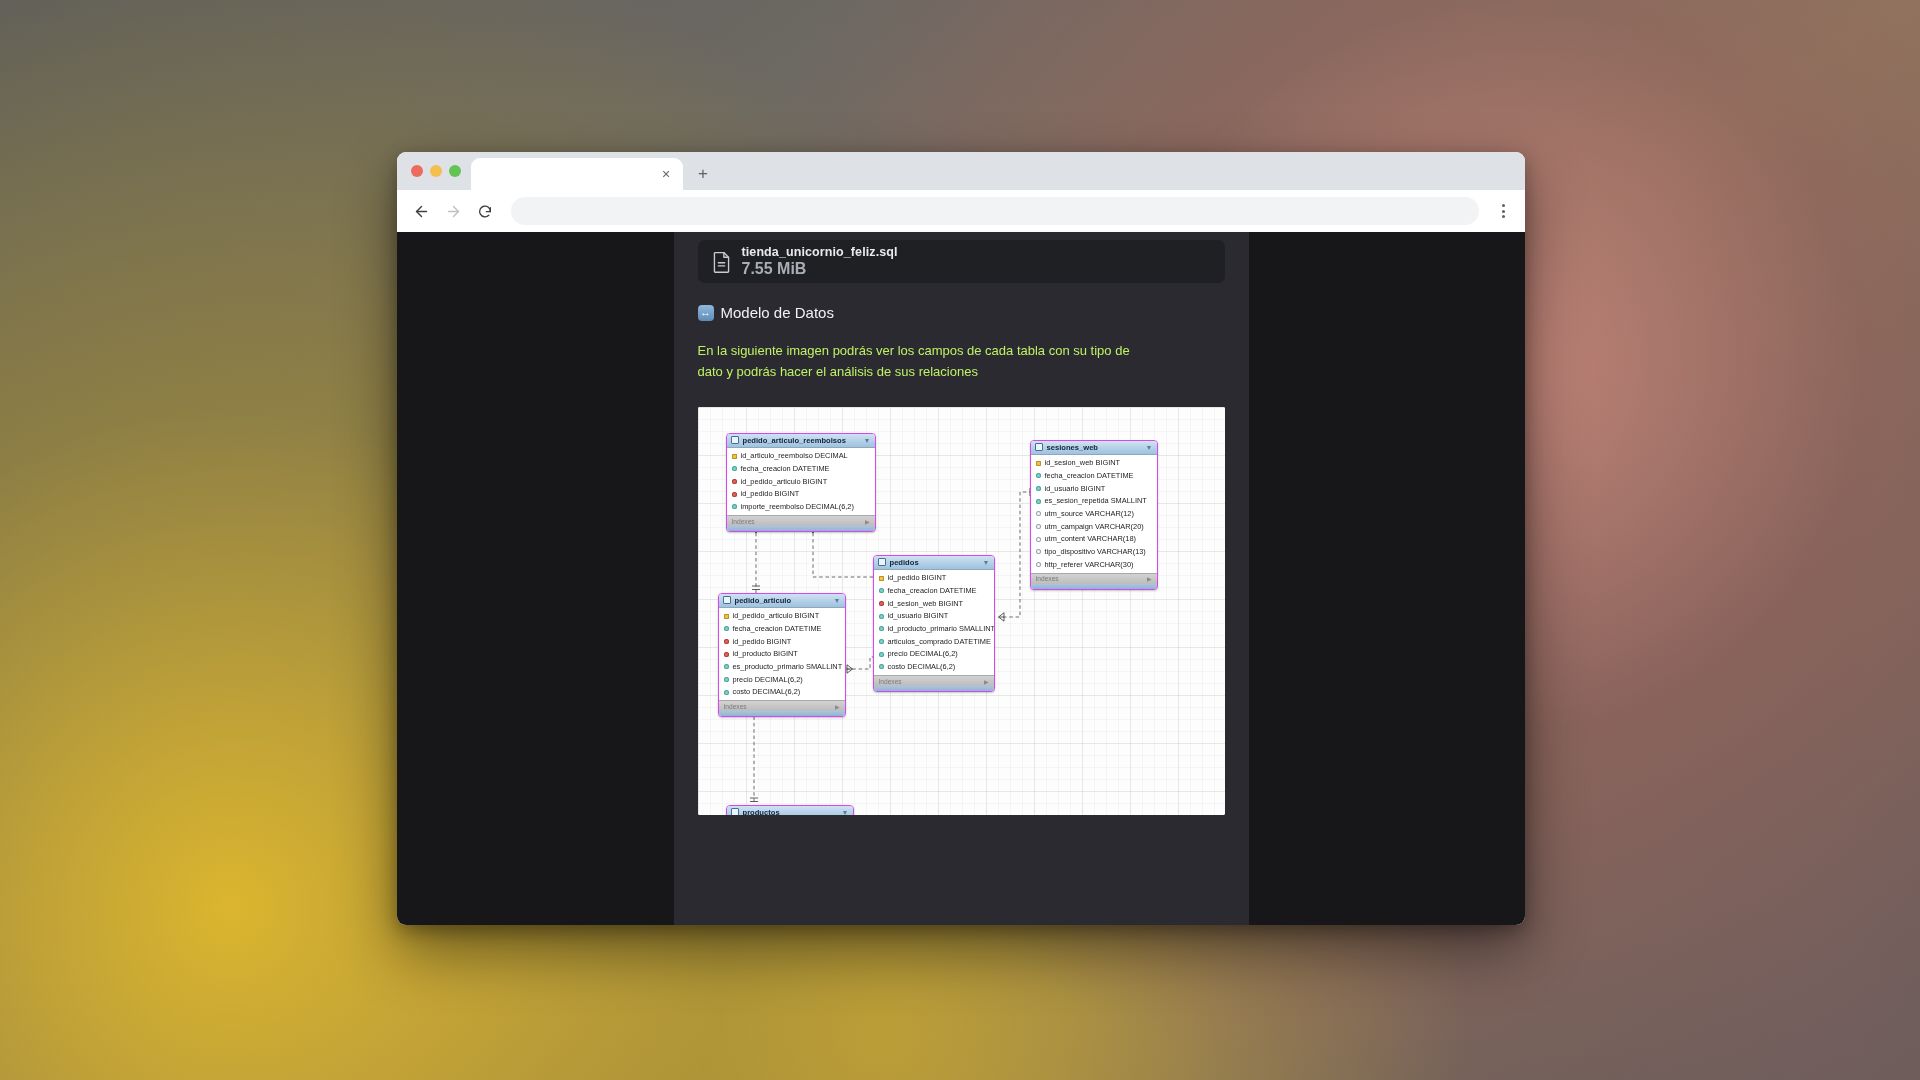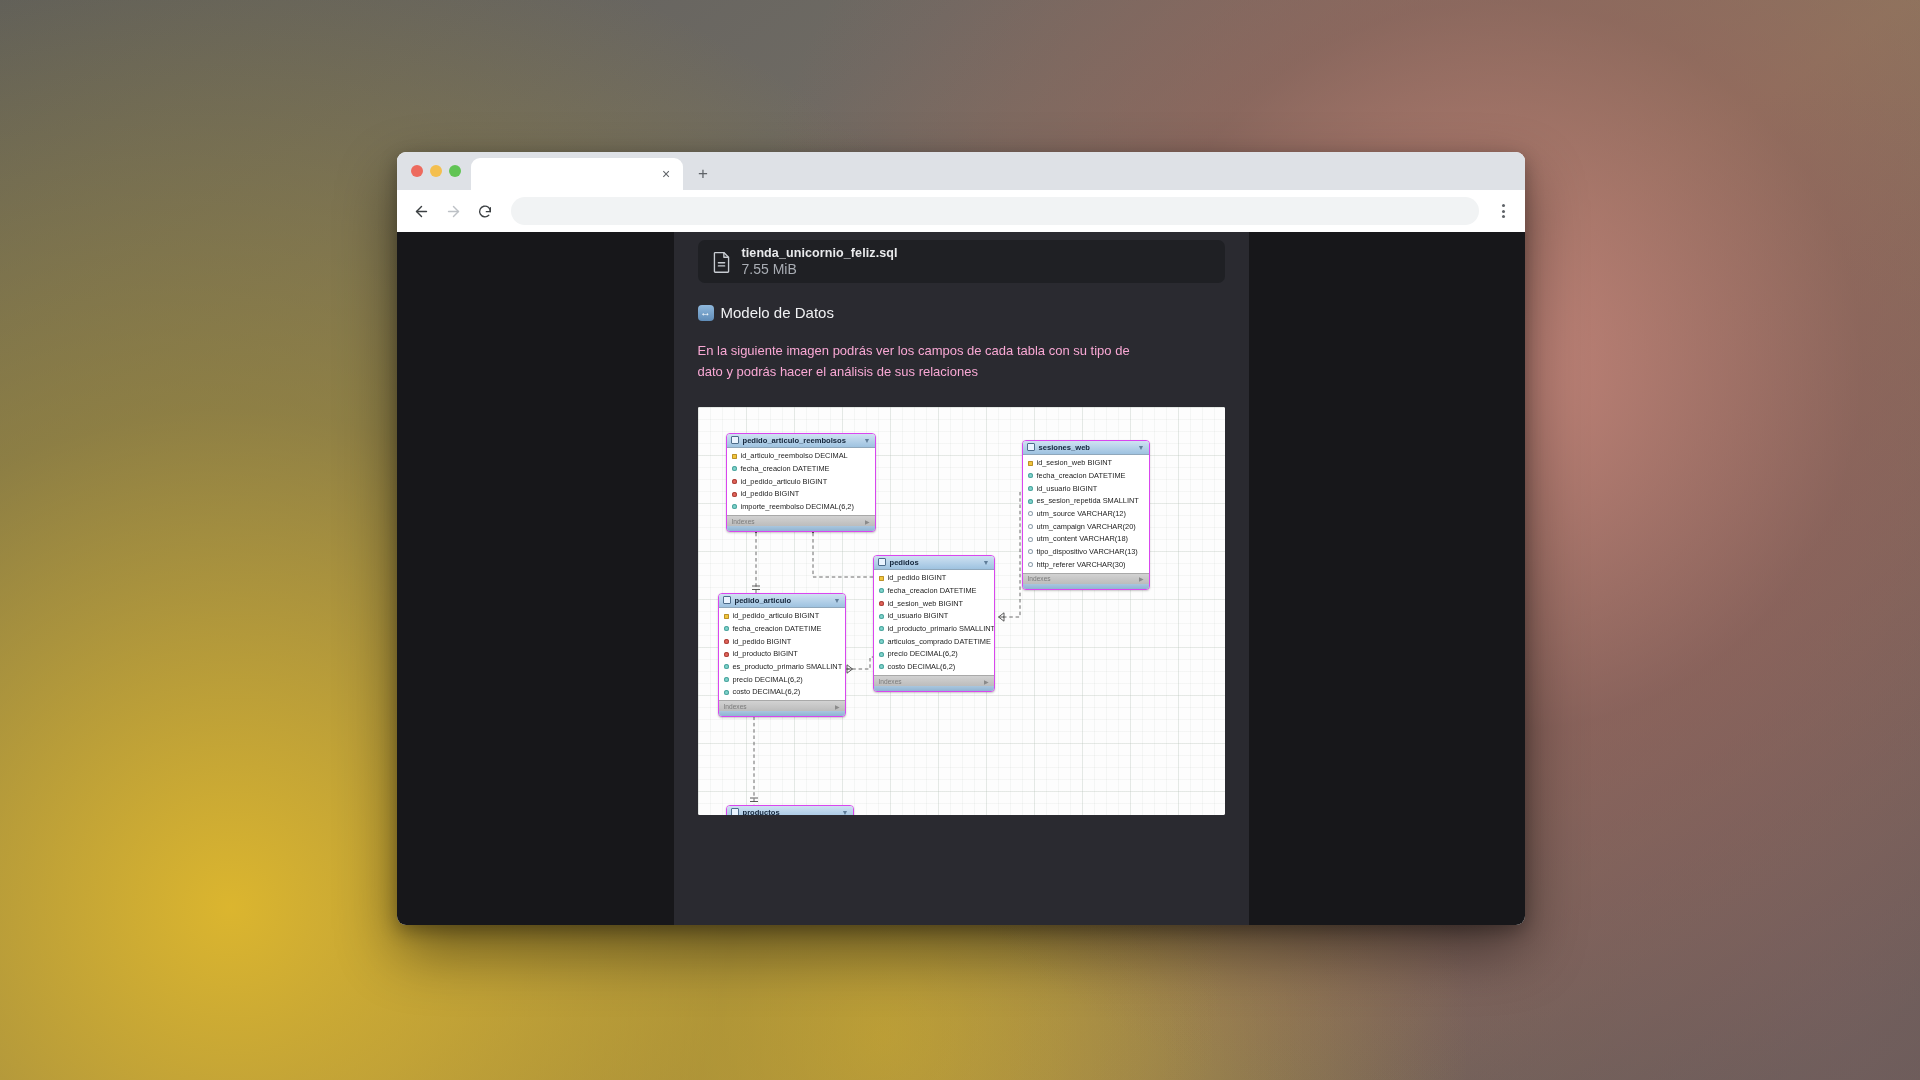--- a/index.html
+++ b/index.html
@@ -139,42 +139,42 @@
     border-radius: 7px;
     height: 43px;
     display: flex; align-items: center;
     gap: 11px;
     padding: 0 14px;
     width: 100%;
   }
   .file-icon svg { display: block; }
   .file-meta { display: flex; flex-direction: column; gap: 1px; }
   .file-name { font-size: 12.5px; color: #e9eaec; font-weight: bold; letter-spacing: .1px; }
-  .file-size { font-size: 14px; color: #a9adb4; }
+  .file-size { font-size: 16px; color: #a9adb4; font-weight: bold; }
 
   
   .section-head {
     display: flex; align-items: center; gap: 7px;
     margin-top: 21px;
   }
   .emoji-badge {
     width: 16px; height: 16px;
     border-radius: 4px;
     background: linear-gradient(#8fb8dc, #5f8cb8);
     display: flex; align-items: center; justify-content: center;
     font-size: 11px; color: #ffffff;
     line-height: 1;
   }
   .section-title { font-size: 15px; color: #f0f1f3; }
 
   .paragraph {
     margin-top: 19px;
     font-size: 13px;
     line-height: 1.65;
-    color: #f9a8d4;
+    color: #bef264;
     max-width: 460px;
   }
 
   
   .diagram-wrap {
     margin-top: 24px;
     width: 100%;
     height: 408px;
     background: #ffffff;
     border-radius: 2px;
@@ -414,21 +414,21 @@
                     <span class="bullet col"></span>
                     <span>importe_reembolso DECIMAL(6,2)</span>
                   </div>
                 </div>
                 <div class="er-foot">
                   <span>Indexes</span>
                   <span class="tri">▶</span>
                 </div>
                 <div class="er-shadowbar"></div>
               </div>
-              <div class="er-table" style="left: 324px; top: 33px; width: 128px;">
+              <div class="er-table" style="left: 332px; top: 33px; width: 128px;">
                 <div class="er-head">
                   <span class="tbl-ico"></span>
                   <span>sesiones_web</span>
                   <span class="caret">▼</span>
                 </div>
                 <div class="er-rows">
                   <div class="er-row">
                     <span class="bullet pk"></span>
                     <span>id_sesion_web BIGINT</span>
                   </div>

